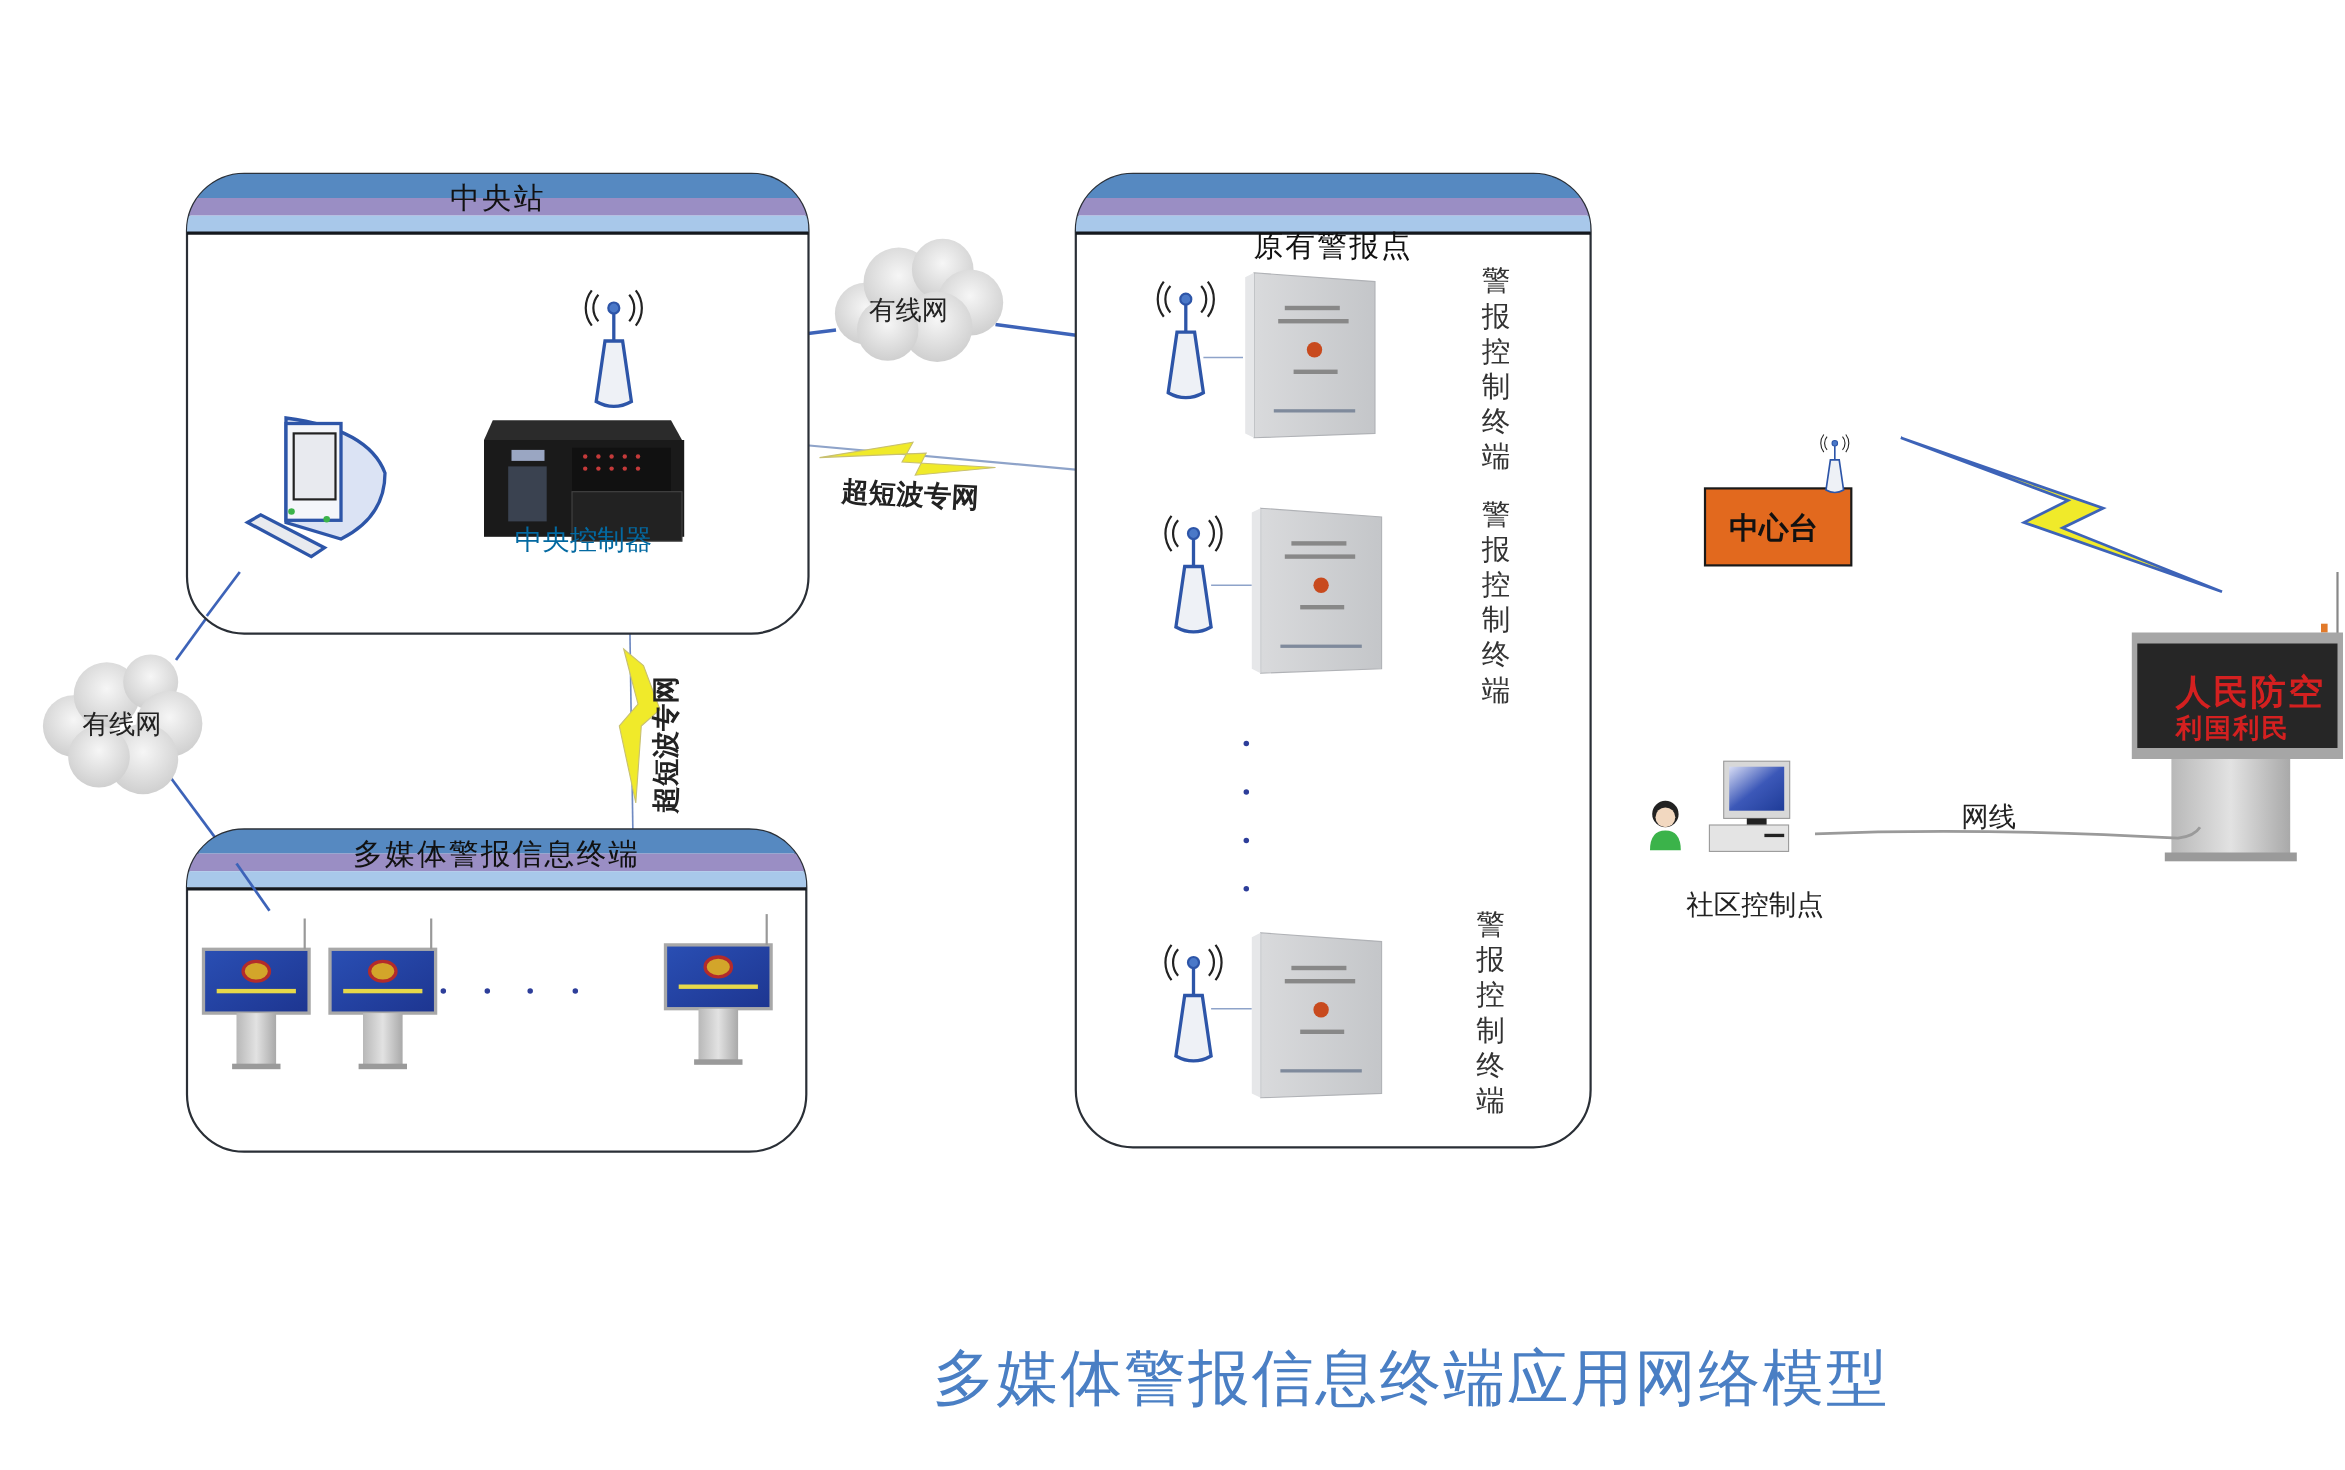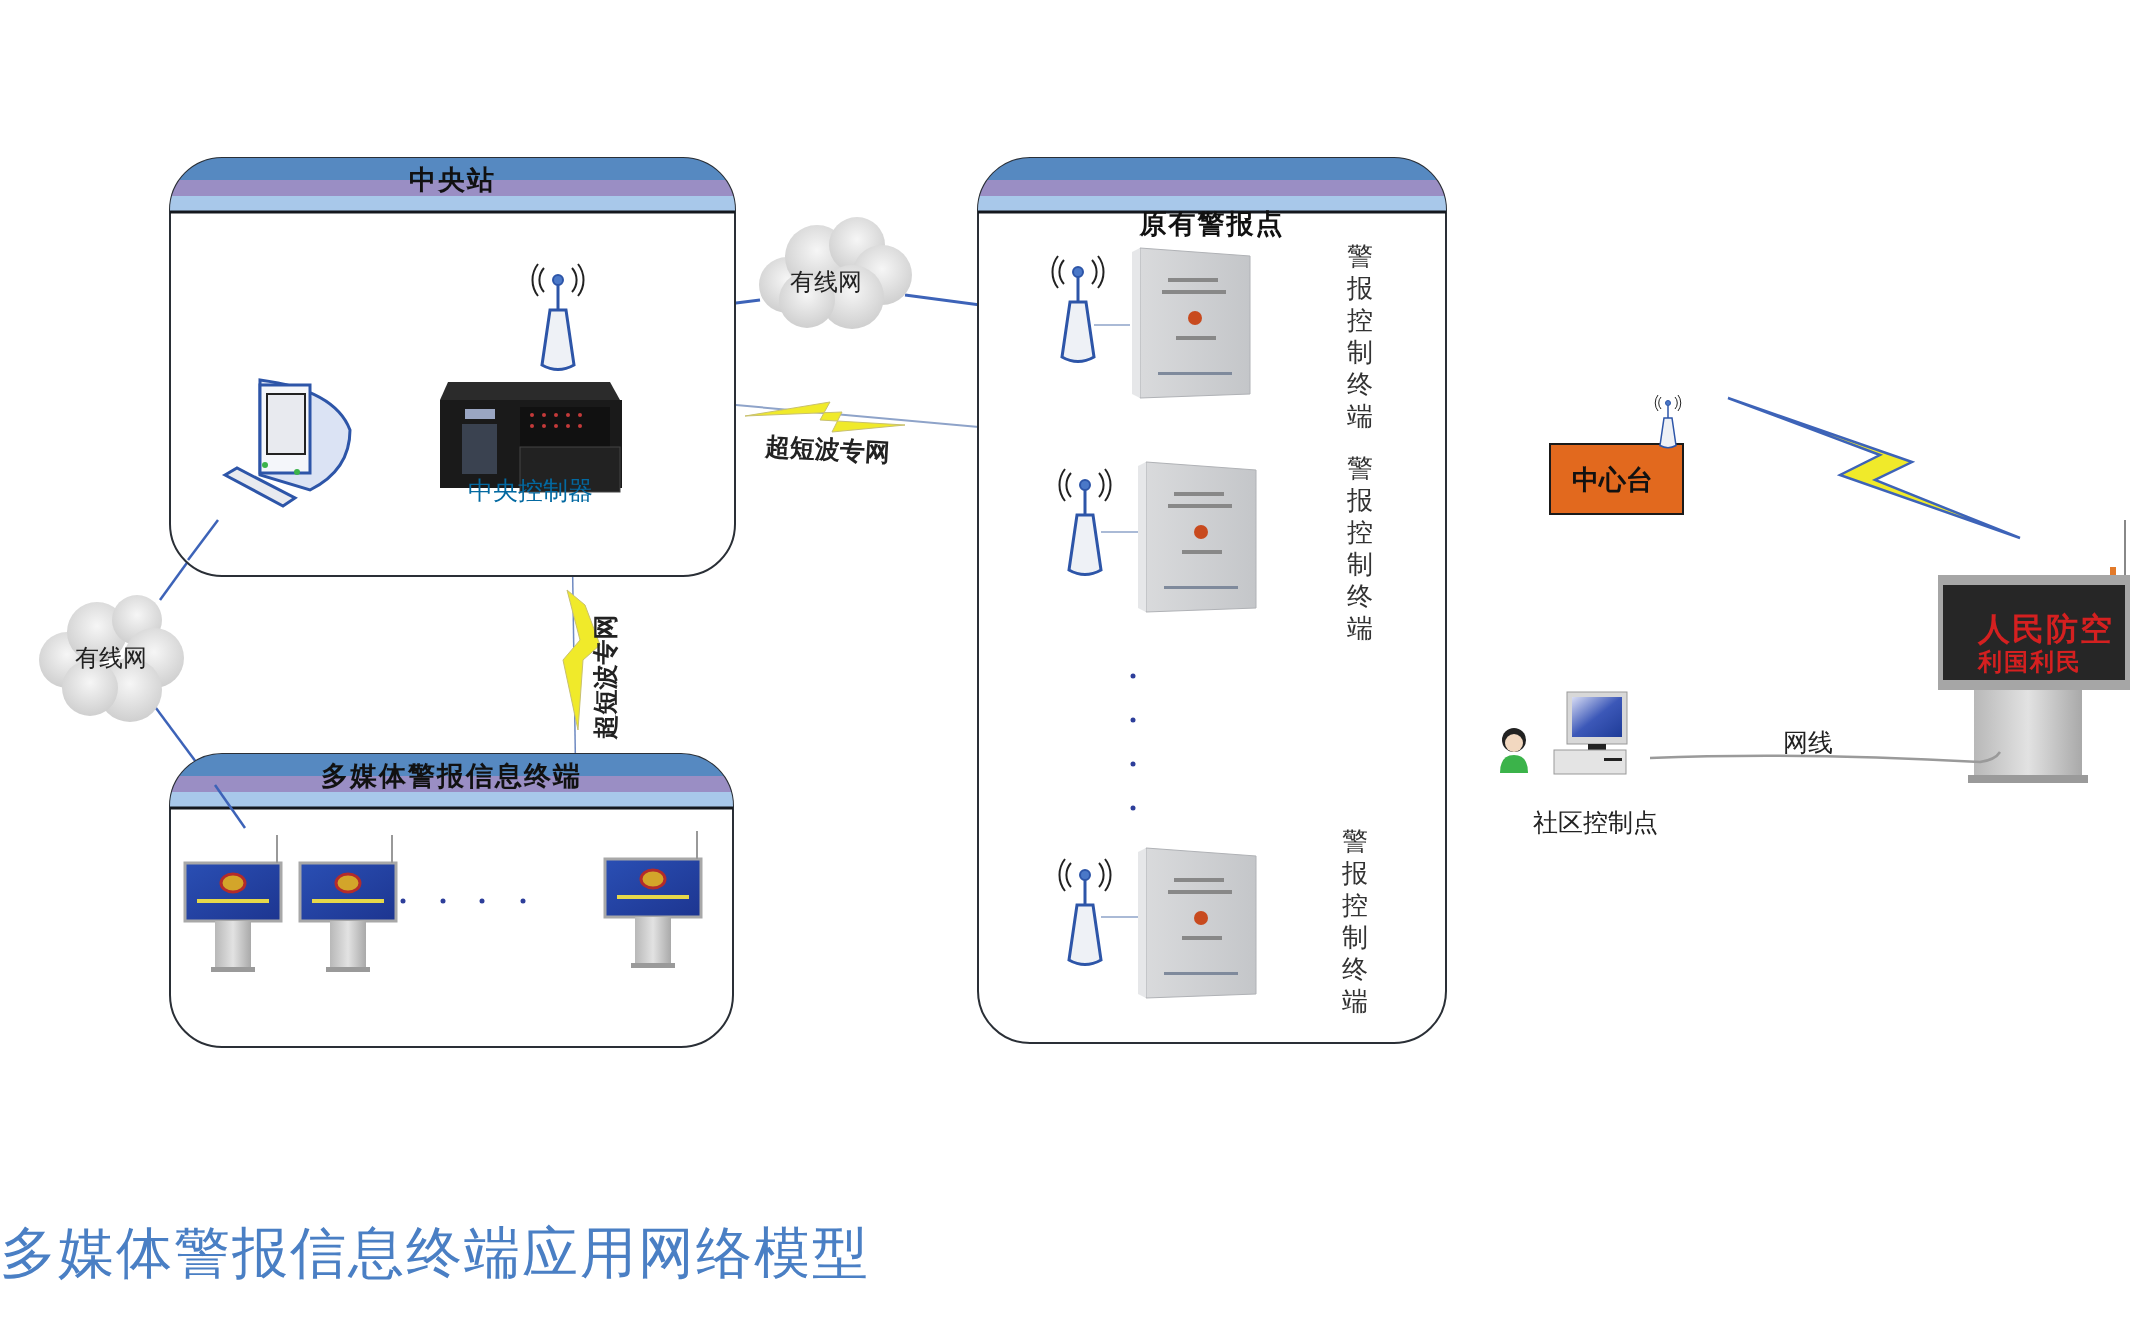--- a/index.html
+++ b/index.html
@@ -1,21 +1,21 @@
 <!DOCTYPE html>
 <html><head>
 <meta charset="utf-8">
 <style>
   html,body{margin:0;padding:0;background:#ffffff;}
   body{width:2132px;height:1336px;position:relative;overflow:hidden;font-family:"DejaVu Sans",sans-serif;}
   #canvas{position:absolute;left:0;top:0;width:2132px;height:1336px;}
-  .panel-title{position:absolute;left:0;right:0;top:6px;text-align:center;font-weight:bold;font-size:27px;color:#111;letter-spacing:2px;}
+  .panel-title{position:absolute;left:0;right:0;top:6px;text-align:center;font-weight:normal;font-size:27px;color:#111;letter-spacing:2px;}
   .lbl{position:absolute;font-family:"DejaVu Serif",serif;color:#222;white-space:nowrap;}
   .vlbl{position:absolute;font-family:"DejaVu Serif",serif;color:#333;font-size:26px;width:30px;line-height:32px;text-align:center;}
-  .caption{position:absolute;left:0;width:1718px;top:1216px;text-align:left;font-size:56px;color:#4a7fc4;letter-spacing:2px;}
+  .caption{position:absolute;left:0;width:1718px;top:1216px;text-align:right;font-size:56px;color:#4a7fc4;letter-spacing:2px;}
 </style>
 </head>
 <body>
 
 <svg id="canvas" width="2132" height="1336" viewBox="0 0 2132 1336" xmlns="http://www.w3.org/2000/svg">
   <defs>
     <radialGradient id="cloudG" cx="50%" cy="40%" r="60%">
       <stop offset="0" stop-color="#f6f6f6"></stop>
         <stop offset="1" stop-color="#cfcfcf"></stop>
     </radialGradient>

